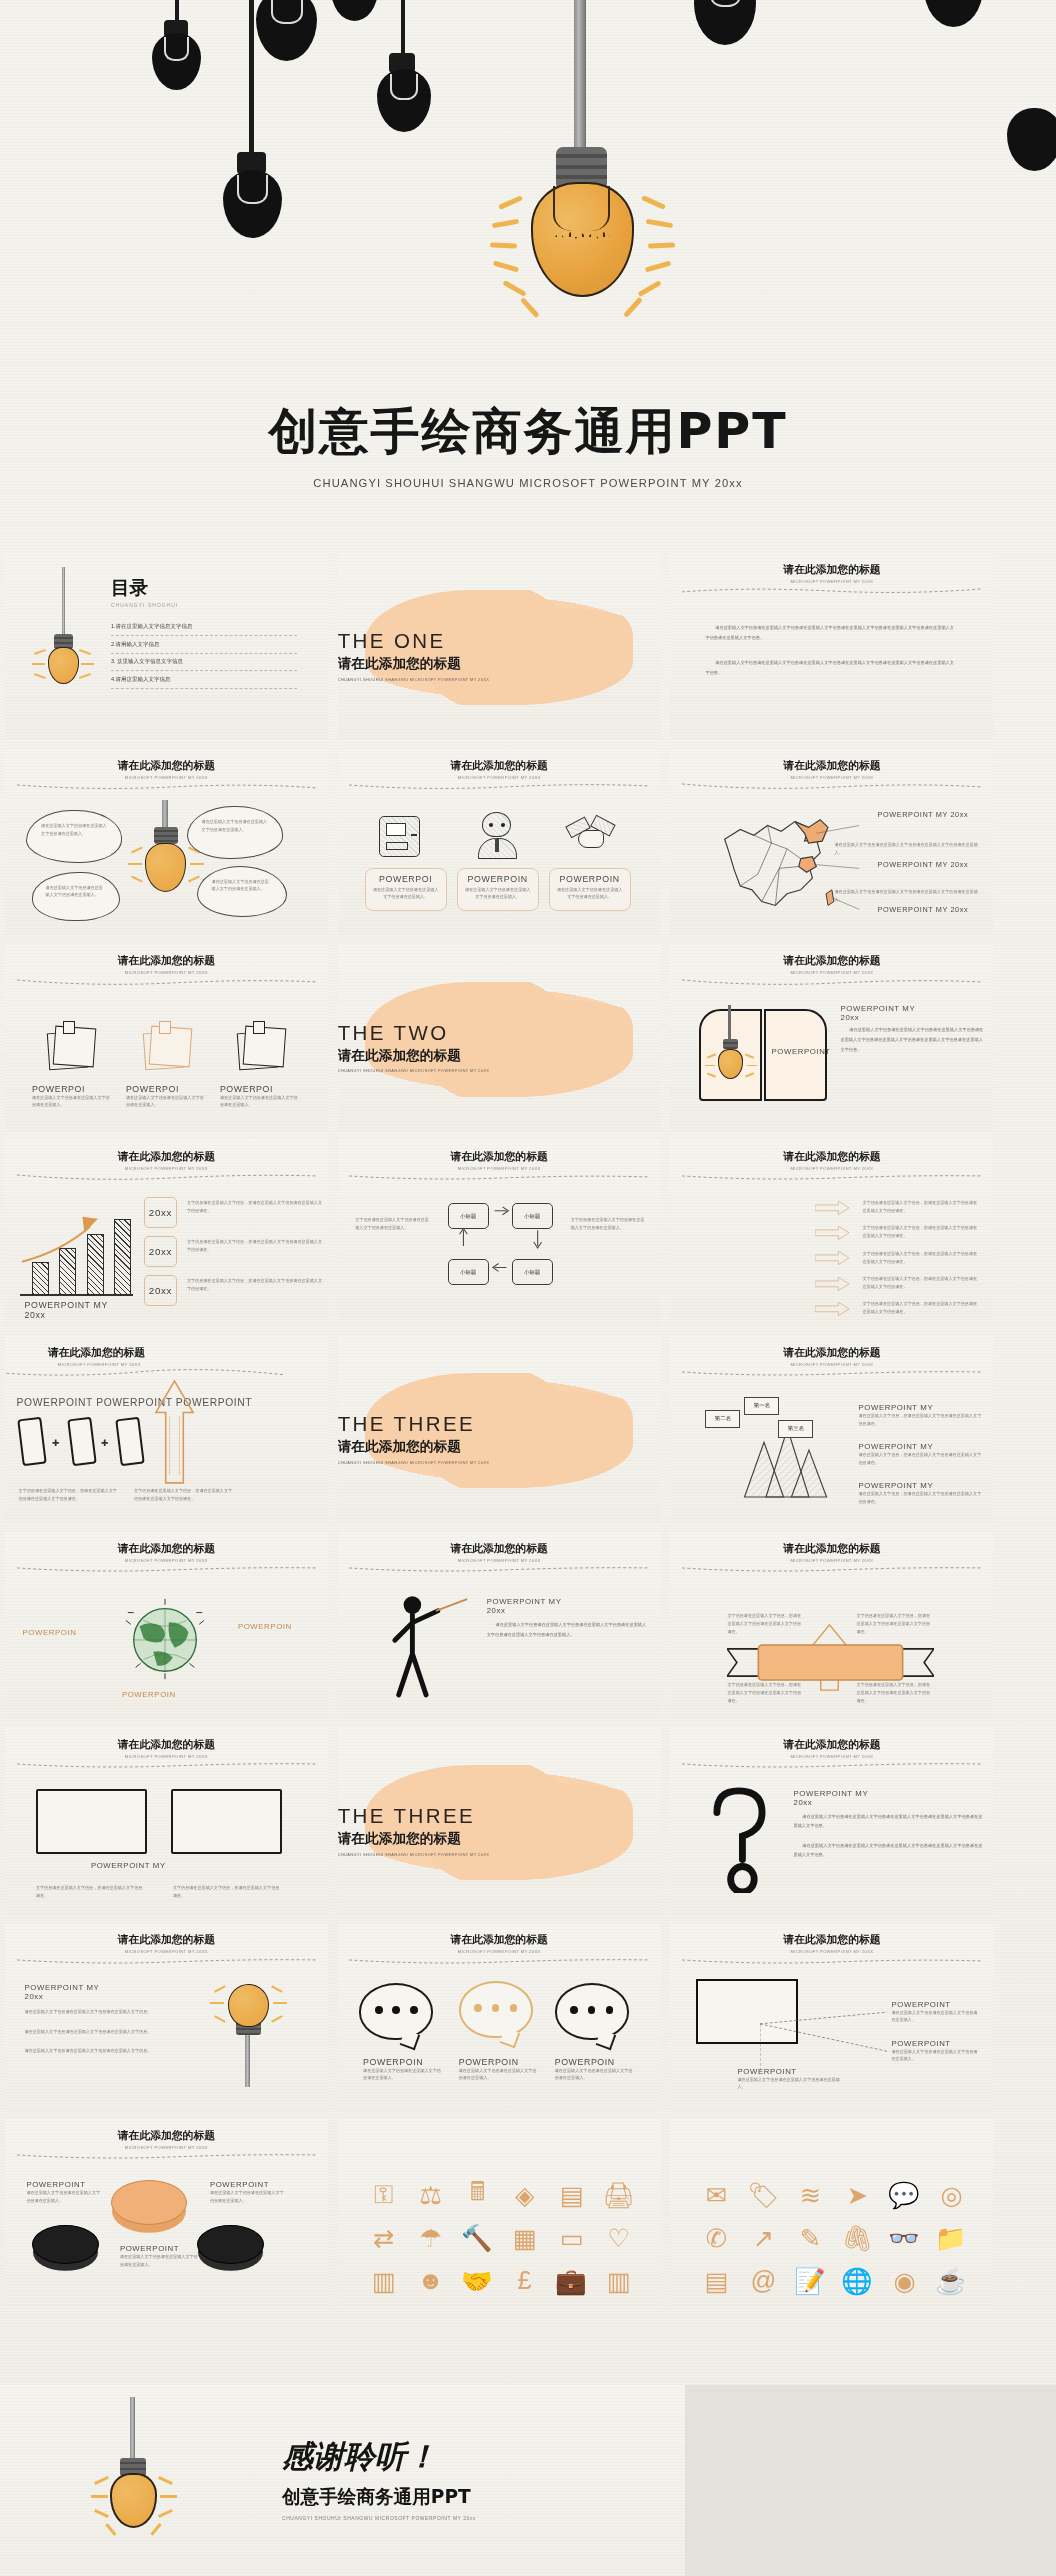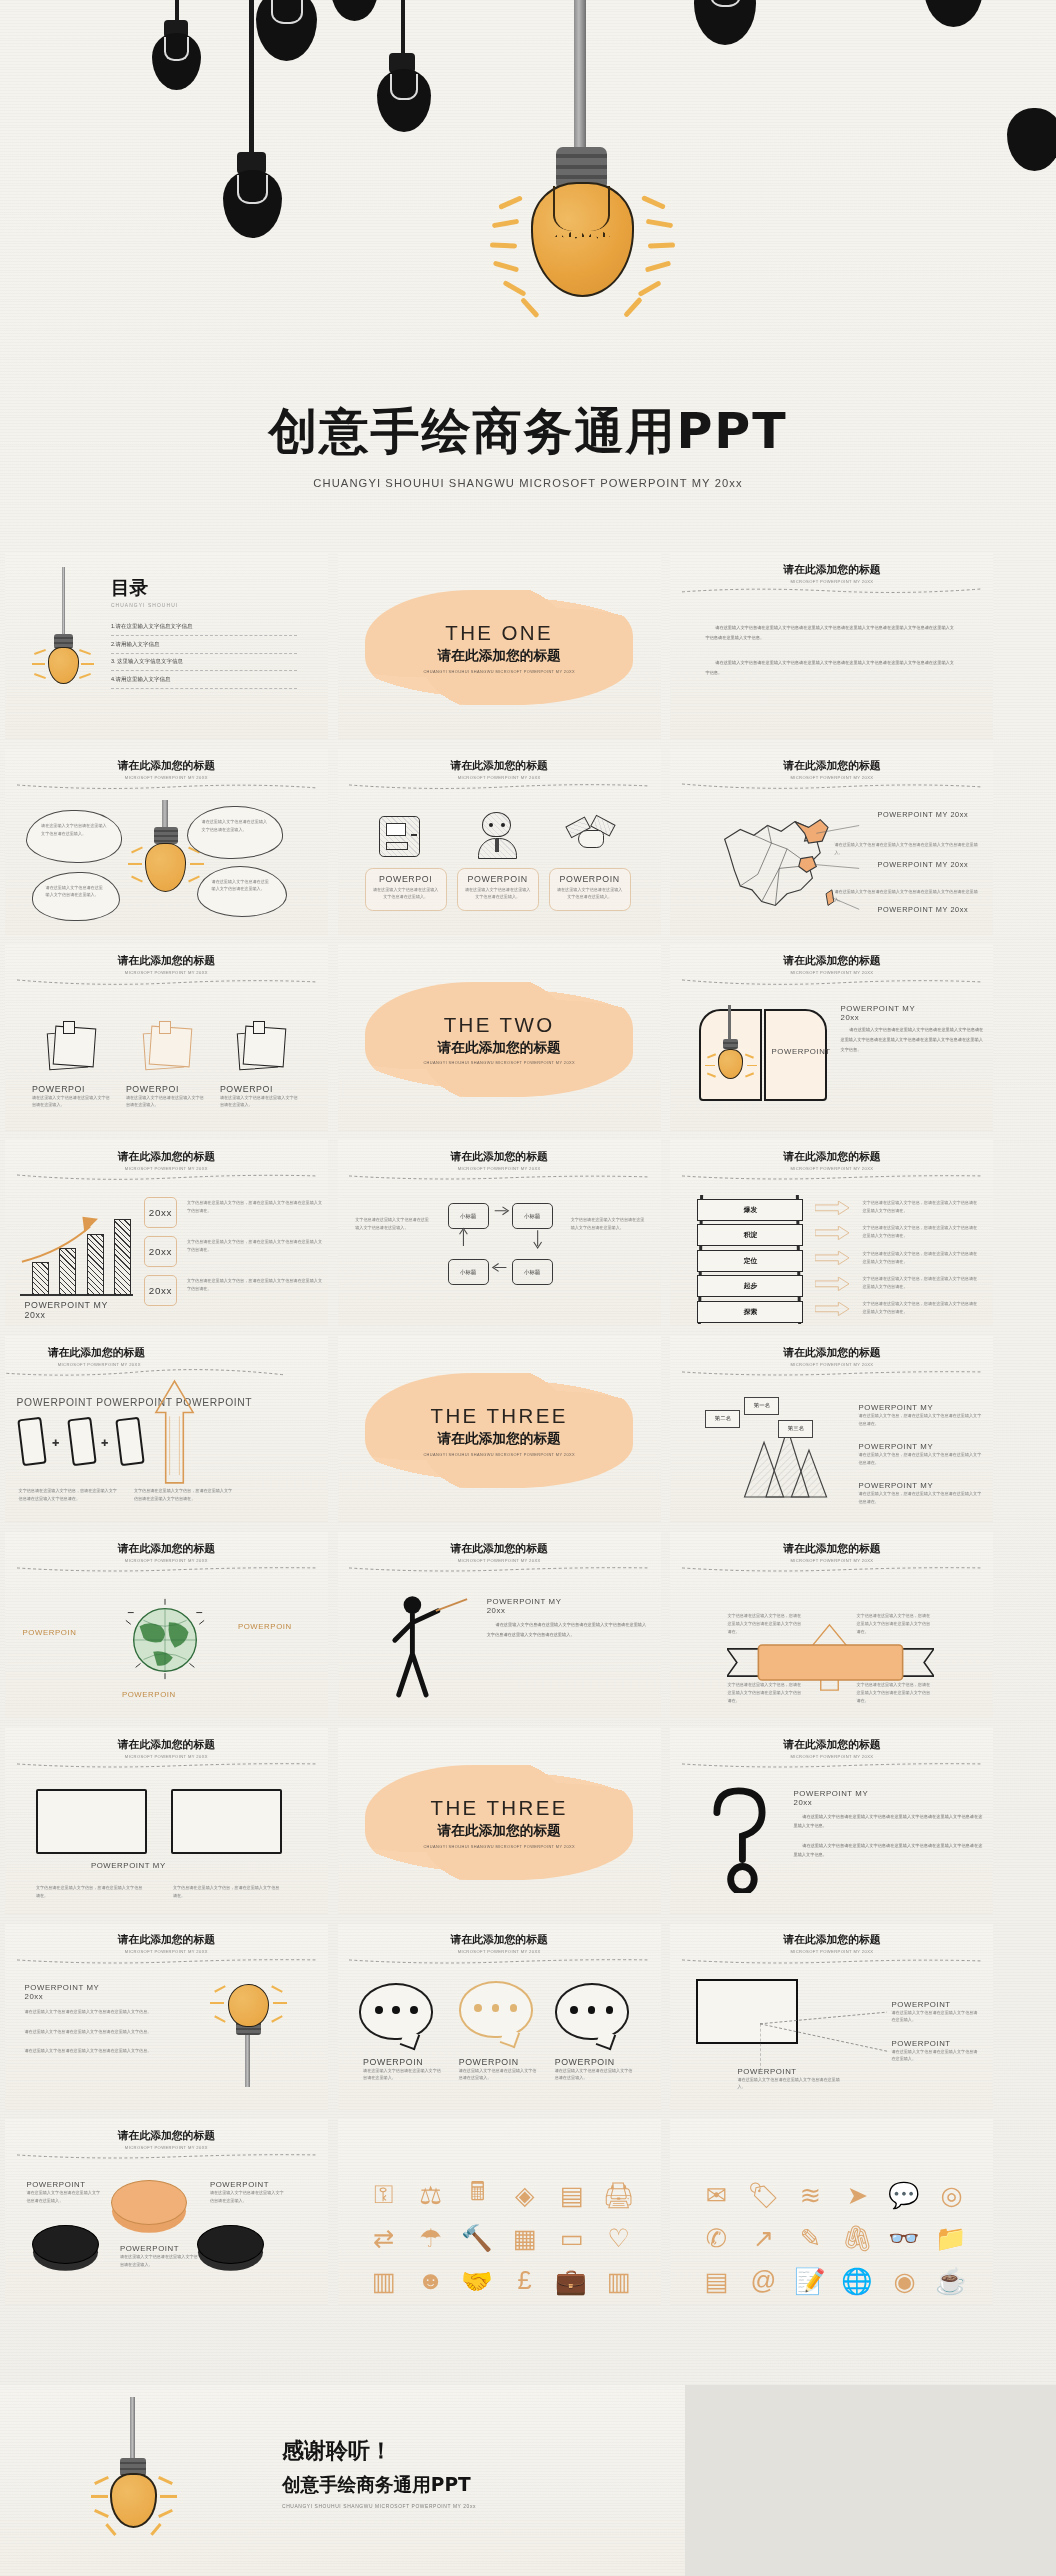--- a/index.html
+++ b/index.html
@@ -54,42 +54,42 @@
   .sl-sub { font-size:4.1px; color:#8a8a8a; letter-spacing:0.4px; margin-top:2px; }
   .squiggle { position:absolute; left:11.7px; top:33px; width:299px; height:9.8px; }
 
   
   .scribble { position:absolute; left:27px; top:37px; width:268px; height:115px;
       background:
         radial-gradient(ellipse 52% 46% at 22% 30%, #f8cfa6 0 100%, transparent 100%),
         radial-gradient(ellipse 50% 50% at 72% 66%, #f8cfa6 0 100%, transparent 100%),
         radial-gradient(ellipse 58% 44% at 50% 50%, #f9d2ab 0 100%, transparent 100%);
       filter:blur(0.4px); border-radius:40% 35% 45% 38%/45% 40% 38% 42%; opacity:.95; }
-  .sec-text { position:absolute; left:0; top:68px; width:100%; text-align:center; z-index:3; }
+  .sec-text { position:absolute; left:0; top:76px; width:100%; text-align:left; z-index:3; }
   .sec-en { font-size:20.5px; color:#2a2420; letter-spacing:2.4px; font-family:"Liberation Sans", sans-serif; }
   .sec-cn { font-size:13.7px; font-weight:700; color:#1a1a1a; margin-top:2px; font-family:"DejaVu Sans", sans-serif; }
   .sec-sub { font-size:3.9px; color:#6f6258; letter-spacing:0.4px; margin-top:3.9px; }
 
   .body-p { font-size:4.2px; color:#6b6b6b; line-height:2.3; }
   .lbl { font-size:8.8px; color:#4a4a4a; letter-spacing:0.6px; font-family:"Liberation Sans", sans-serif; }
   .lbl-sm { font-size:4.1px; color:#777; line-height:1.9; }
 
   .card { position:absolute; width:82px; height:43px; border:1px solid #e3c9ab; border-radius:7.8px;
       background:rgba(250,244,236,.6); }
 
   .iconcell { width:45px; height:41px; display:flex; align-items:center; justify-content:center;
       font-size:25.4px; color:#dba56d; }
   .icongrid { position:absolute; left:23.5px; top:55px; display:grid;
       grid-template-columns:repeat(6,45px); grid-template-rows:repeat(4,41px); gap:2px; }
 
   .thanks { position:relative; width:1056px; height:191px; display:flex; align-items:center;
       background:
       repeating-linear-gradient(0deg, rgba(0,0,0,0.02) 0px, rgba(0,0,0,0.02) 1px, rgba(255,255,255,0) 1px, rgba(255,255,255,0) 2.9px),
       linear-gradient(180deg,#f6f4ef 0%,#f1efe8 100%); }
-  .thx-t1 { font-size:22px; font-weight:700; color:#141414; font-family:"DejaVu Sans", sans-serif; }
+  .thx-t1 { font-size:31px; font-weight:700; color:#141414; font-family:"DejaVu Sans", sans-serif;font-style:italic; }
   .thx-t2 { font-size:18.6px; font-weight:700; color:#141414; margin-top:5.9px; font-family:"DejaVu Sans", sans-serif; }
   .thx-t3 { font-size:4.9px; color:#7d7d7d; letter-spacing:0.6px; margin-top:5.9px; }
   .toc-item { font-size:5.5px; color:#3d3d3d; padding:4.9px 0; border-bottom:1px dashed #b9b9b9; }
   .cloud { position:absolute; border:1.3px solid #4a4a4a; border-radius:50%; background:#f7f5f0; }
   .speech { position:absolute; border:2.3px solid #1c1c1c; border-radius:50% 50% 48% 48%; background:#f7f5f0; }
   .bar { position:absolute; bottom:0; border:1.2px solid #2d2d2d;
       background:repeating-linear-gradient(45deg,#3a3a3a 0 1px,transparent 1px 3.9px); }
   .ladder-step { position:absolute; left:0; width:106px; height:21.5px; border:1.6px solid #2b2b2b;
       background:#f7f5f0; display:flex; align-items:center; justify-content:center;
       font-size:6.8px; font-weight:700; color:#1b1b1b; font-family:"DejaVu Sans", sans-serif; }
@@ -493,39 +493,20 @@
     </div>
 
     <div class="slide">
       <div class="sl-head">
         <div class="sl-title">请在此添加您的标题</div>
         <div class="sl-sub">MICROSOFT POWERPOINT MY 20XX</div>
       </div>
       <svg class="squiggle" viewBox="0 0 306 10">
         <path d="M0 3 Q 80 8 160 5 T 306 3" fill="none" stroke="#8c8c8c" stroke-width="0.9" stroke-dasharray="3 2.5"></path>
       </svg>
-      <div style="position:absolute;left:27px;top:55px;width:110px;height:129px;">
-        <div style="position:absolute;left:2px;top:0;width:3.1px;height:129px;background:#2b2b2b;transform:rotate(1deg);"></div>
-        <div style="position:absolute;left:100px;top:0;width:3.1px;height:129px;background:#2b2b2b;transform:rotate(-1deg);"></div>
-        <div class="ladder-step" style="top:3.9px;">
-          <span>爆发</span>
-          </div>
-        <div class="ladder-step" style="top:29px;">
-          <span>积淀</span>
-          </div>
-        <div class="ladder-step" style="top:55px;">
-          <span>定位</span>
-          </div>
-        <div class="ladder-step" style="top:80px;">
-          <span>起步</span>
-          </div>
-        <div class="ladder-step" style="top:106px;">
-          <span>探索</span>
-          </div>
-      </div>
       <svg style="position:absolute;left:145px;top:61px;" width="35" height="13.7" viewBox="0 0 36 14">
           <path d="M0 4 L24 4 L24 0 L35 7 L24 14 L24 10 L0 10 Z" fill="none" stroke="#e0bd96" stroke-width="1"></path>
         </svg>
       <svg style="position:absolute;left:145px;top:86px;" width="35" height="13.7" viewBox="0 0 36 14">
           <path d="M0 4 L24 4 L24 0 L35 7 L24 14 L24 10 L0 10 Z" fill="none" stroke="#e0bd96" stroke-width="1"></path>
         </svg>
       <svg style="position:absolute;left:145px;top:111px;" width="35" height="13.7" viewBox="0 0 36 14">
           <path d="M0 4 L24 4 L24 0 L35 7 L24 14 L24 10 L0 10 Z" fill="none" stroke="#e0bd96" stroke-width="1"></path>
         </svg>
       <svg style="position:absolute;left:145px;top:137px;" width="35" height="13.7" viewBox="0 0 36 14">

